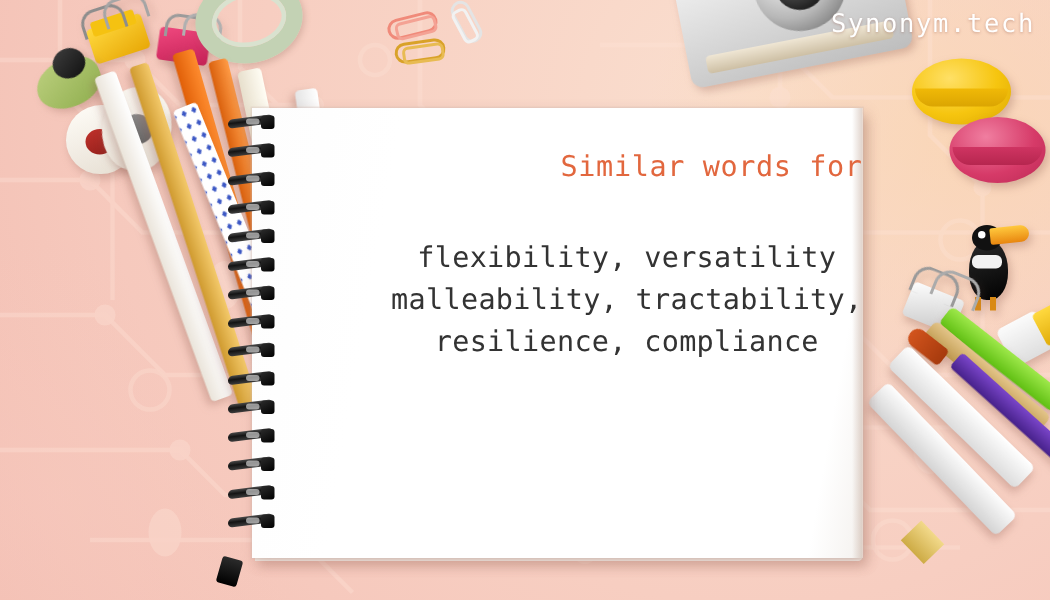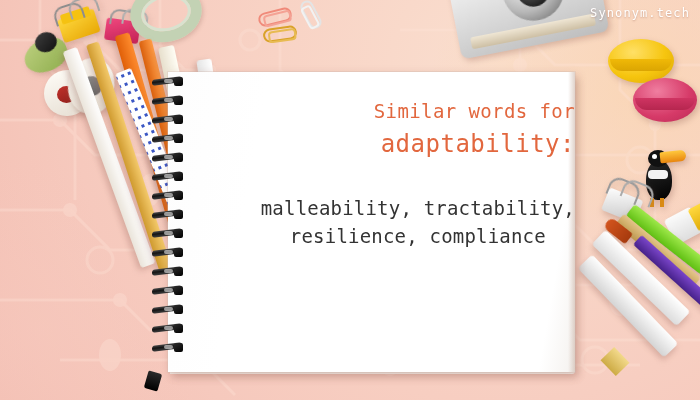--- a/index.html
+++ b/index.html
@@ -80,21 +80,21 @@
   }
   .words{
     margin-top:34px;text-align:center;color:#333333;
     font-size:19px;line-height:28px;letter-spacing:.2px;
   }
   .words div{white-space:pre;}
 
   
   .logo{
     position:absolute;right:10px;top:6px;
-    color:#ffffff;font-size:12px;letter-spacing:1.1px;
+    color:#ffffff;font-size:17px;letter-spacing:1.1px;
     text-shadow:0 1px 2px rgba(150,95,80,.45);
     white-space:pre;
   }
 
   
   .obj{position:absolute;}
   .shadow{filter:drop-shadow(2px 3px 3px rgba(150,100,90,.35));}
 
   
   .stick{position:absolute;border-radius:3px;transform-origin:50% 50%;}
@@ -340,22 +340,22 @@
         </div>
       <div class="coil" style="top:272px;">
           <div class="wire"></div>
           <div class="hole"></div>
           <div class="nub"></div>
         </div>
     </div>
 
     <div class="content">
       <div class="hl1">Similar words for</div>
-      <div class="hl2">adaptability:</div>
       <div class="words">
+        <div>flexibility, versatility</div>
         <div>malleability, tractability,</div>
         <div>resilience, compliance</div>
       </div>
     </div>
   </div>
 
   <div class="logo">Synonym.tech</div>
 
 </div>
 

